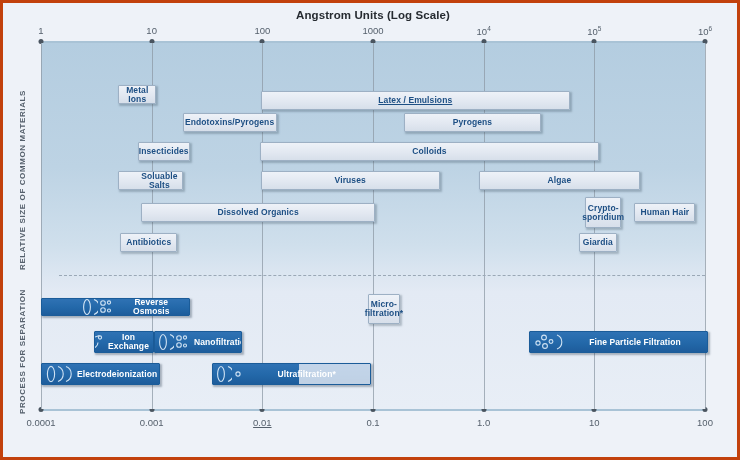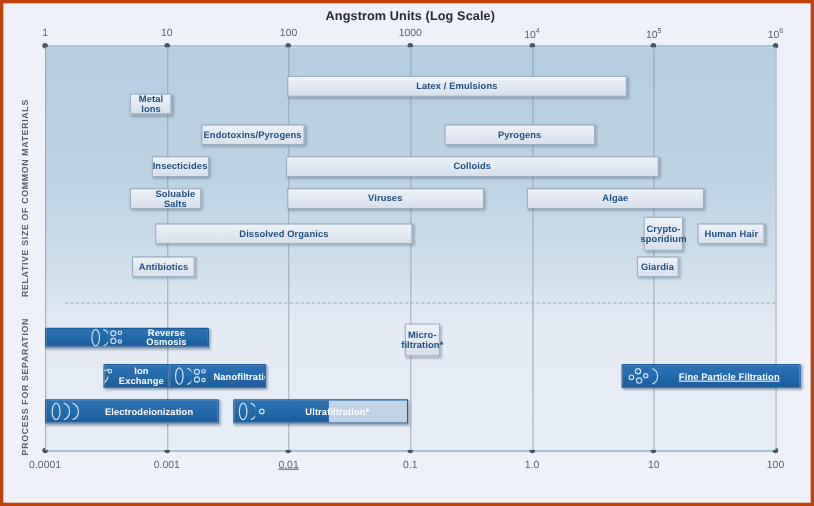--- a/index.html
+++ b/index.html
@@ -223,21 +223,21 @@
         <div class="gridline" style="left: 110.667px;"></div>
         <div class="gridline" style="left: 221.333px;"></div>
         <div class="gridline" style="left: 332px;"></div>
         <div class="gridline" style="left: 442.667px;"></div>
         <div class="gridline" style="left: 553.333px;"></div>
         <div class="gridline" style="left: 664px;"></div>
       </div>
     <div id="panel-divider"></div>
     <div id="material-bars">
         <div class="mbar" style="left: 77.3527px; width: 37.8948px; top: 42px; height: 19px;">Metal Ions</div>
-        <div class="mbar" style="left: 219.869px; width: 308.913px; top: 26px; height: 19px;">Latex / Emulsions</div>
+        <div class="mbar" style="left: 219.869px; width: 308.913px; top: 48px; height: 19px; text-decoration: underline;">Latex / Emulsions</div>
         <div class="mbar" style="left: 141.515px; width: 94.2415px; top: 70px; height: 19px;">Endotoxins/Pyrogens</div>
         <div class="mbar" style="left: 362.849px; width: 137.2px; top: 70px; height: 19px;">Pyrogens</div>
         <div class="mbar" style="left: 96.8401px; width: 51.7213px; top: 99px; height: 19px;">Insecticides</div>
         <div class="mbar" style="left: 218.868px; width: 339.046px; top: 99px; height: 19px;">Colloids</div>
         <div class="mbar" style="left: 77.3527px; width: 64.1627px; top: 128px; height: 19px; padding-left: 18px;">Soluable Salts</div>
         <div class="mbar" style="left: 219.869px; width: 178.759px; top: 128px; height: 19px;">Viruses</div>
         <div class="mbar" style="left: 437.603px; width: 161.654px; top: 128px; height: 19px;">Algae</div>
         <div class="mbar" style="left: 99.942px; width: 234.403px; top: 160px; height: 19px; text-align: center;">Dissolved Organics</div>
         <div class="mbar" style="left: 544px; width: 36.3937px; top: 154px; height: 31px;">Crypto-<br>sporidium</div>
         <div class="mbar" style="left: 593.365px; width: 61.0975px; top: 160px; height: 19px;">Human Hair</div>
@@ -289,35 +289,35 @@
               <svg width="16" height="18" viewBox="0 0 16 18">
                 <circle cx="5" cy="5" r="2.3" stroke="#cfe2f3" stroke-width="1.1" fill="none"></circle>
                 <circle cx="11" cy="4.5" r="1.6" stroke="#cfe2f3" stroke-width="1.1" fill="none"></circle>
                 <circle cx="5" cy="12" r="2.3" stroke="#cfe2f3" stroke-width="1.1" fill="none"></circle>
                 <circle cx="11" cy="12.5" r="1.5" stroke="#cfe2f3" stroke-width="1.1" fill="none"></circle>
               </svg>
             </span>
           </span>
           <span class="pb-label">Nanofiltration</span>
         </div>
-        <div class="pbar" style="left: 524px; width: 163px; top: 288px; height: 22px; text-decoration: underline;">
+        <div class="pbar" style="left: 488px; width: 179px; top: 288px; height: 22px;">
           <span class="pb-icons">
             <span>
               <svg width="30" height="20" viewBox="0 0 30 20">
                 <circle cx="5" cy="11" r="2.1" stroke="#cfe2f3" stroke-width="1.1" fill="none"></circle>
                 <circle cx="11" cy="5.5" r="2.4" stroke="#cfe2f3" stroke-width="1.1" fill="none"></circle>
                 <circle cx="12" cy="14" r="2.4" stroke="#cfe2f3" stroke-width="1.1" fill="none"></circle>
                 <circle cx="18" cy="9.5" r="1.9" stroke="#cfe2f3" stroke-width="1.1" fill="none"></circle>
                 <path d="M24 3 A 7.5 7.5 0 0 1 24 17" stroke="#cfe2f3" stroke-width="1.1" fill="none"></path>
               </svg>
             </span>
           </span>
           <span class="pb-label">Fine Particle Filtration</span>
         </div>
-        <div class="pbar" style="left: 0px; width: 158px; top: 320px; height: 22px;">
+        <div class="pbar" style="left: 0px; width: 119px; top: 320px; height: 22px;">
           <span class="pb-icons">
             <span>
               <svg width="28" height="22" viewBox="0 0 28 22">
                 <ellipse cx="6" cy="11" rx="3.6" ry="7.6" stroke="#cfe2f3" stroke-width="1.1" fill="none"></ellipse>
                 <path d="M13 3.5 A 8 8 0 0 1 13 18.5" stroke="#cfe2f3" stroke-width="1.1" fill="none"></path>
                 <path d="M21 3.5 A 8 8 0 0 1 21 18.5" stroke="#cfe2f3" stroke-width="1.1" fill="none"></path>
               </svg>
             </span>
           </span>
           <span class="pb-label">Electrodeionization</span>

